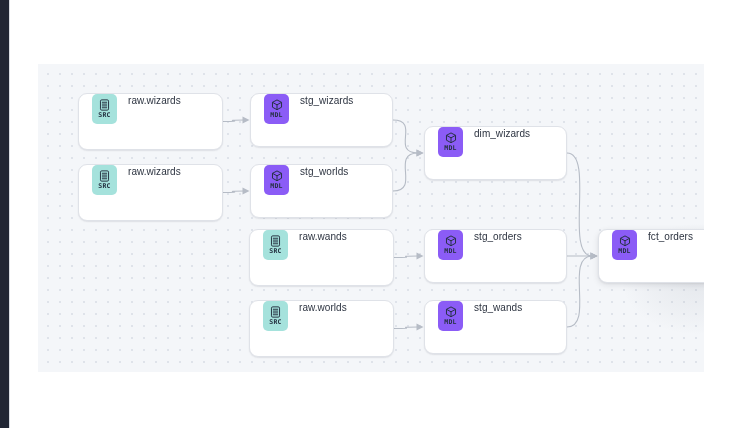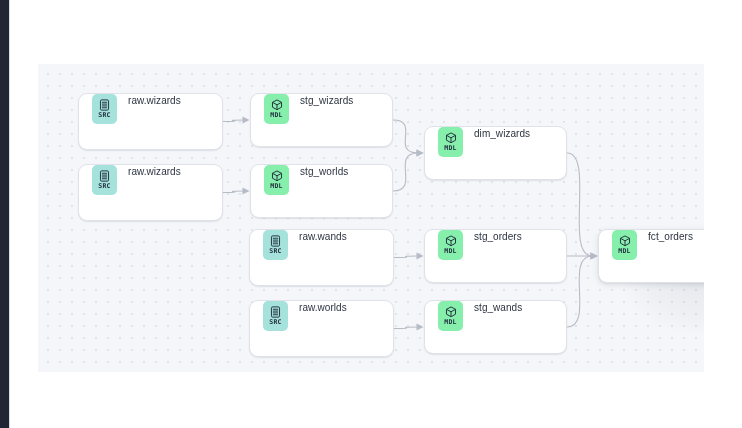--- a/index.html
+++ b/index.html
@@ -106,21 +106,21 @@
     width: 25px;
     height: 30px;
     border-radius: 5px;
     display: flex;
     flex-direction: column;
     align-items: center;
     justify-content: center;
     margin-right: 11px;
   }
   .node-badge.badge-src { background: #a5e2dc; }
-  .node-badge.badge-mdl { background: #86efac; }
+  .node-badge.badge-mdl { background: #8b5cf6; }
 
   .badge-glyph {
     width: 11px;
     height: 12px;
     display: block;
     margin-bottom: 1px;
   }
   .badge-glyph svg { display: block; }
   .badge-glyph svg * { stroke: #243040; }
 

